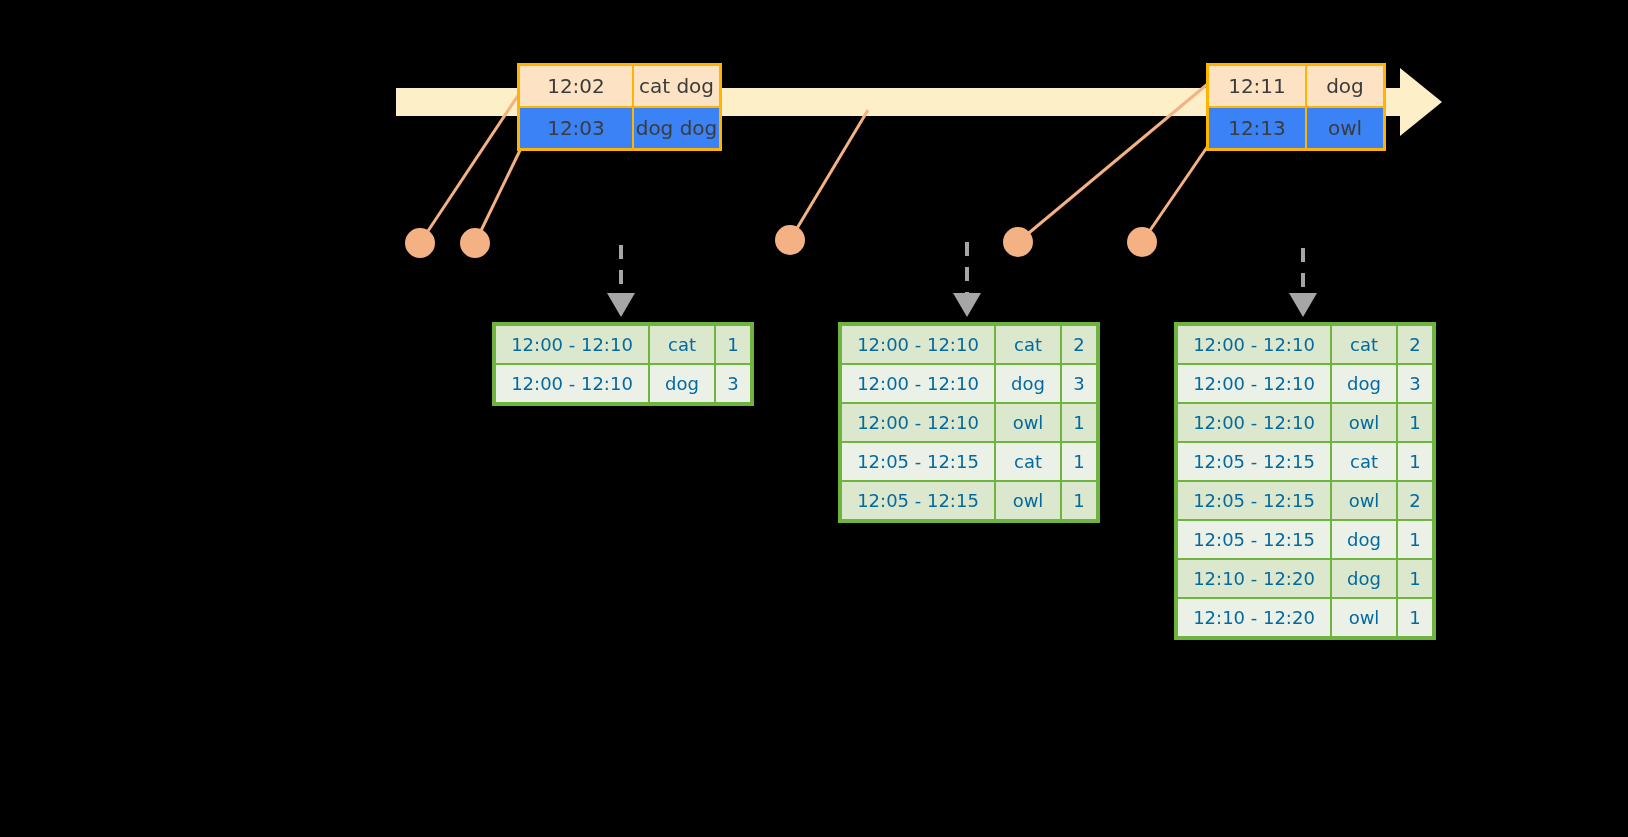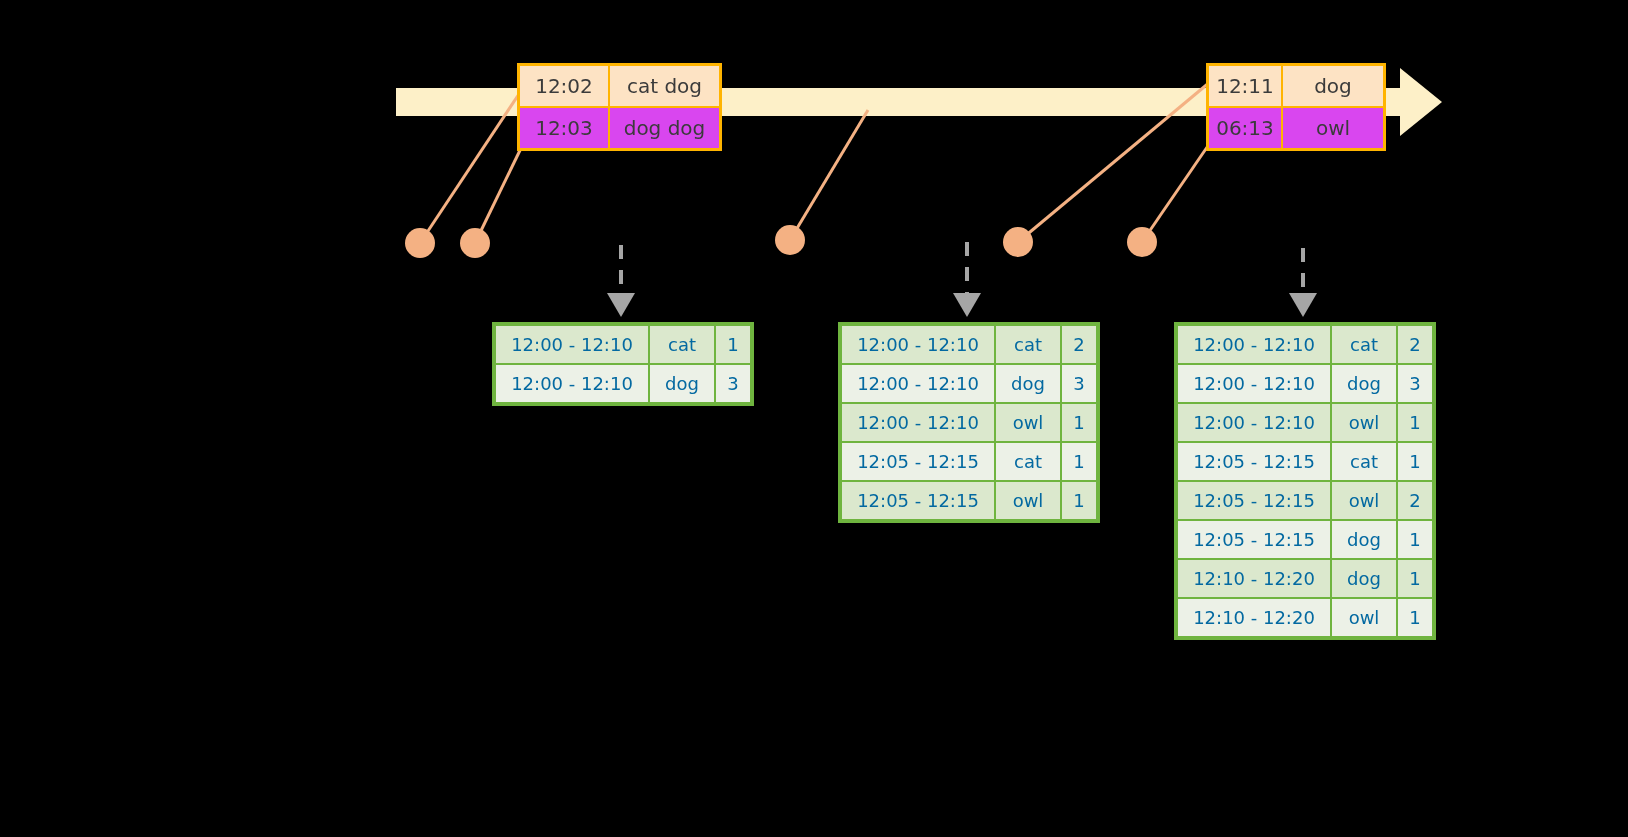--- a/index.html
+++ b/index.html
@@ -54,38 +54,38 @@
     flex-direction: column;
   }
   .evt-row {
     display: flex;
     height: 40px;
   }
   .evt-row + .evt-row {
     border-top: 2px solid #ffb400;
   }
   .evt-row.shade-dark .evt-cell { background: #fde3c4; }
-  .evt-row.shade-light .evt-cell { background: #d946ef; }
+  .evt-row.shade-light .evt-cell { background: #3b82f6; }
   .evt-cell {
     display: flex;
     align-items: center;
     justify-content: center;
     color: #3b3b3b;
     font-size: 20px;
     box-sizing: border-box;
   }
-  .evt-cell.time { width: 88px; }
+  .evt-cell.time { width: 112px; }
   .evt-cell.val  { flex: 1 1 auto; border-left: 2px solid #ffb400; }
 
   #evt-a { left: 517px; top: 63px; width: 205px; }
   #evt-b { left: 862px; top: 82px; width: 205px; }
   #evt-c { left: 1206px; top: 63px; width: 180px; }
 
   #evt-b .evt-cell.time { width: 90px; }
-  #evt-c .evt-cell.time { width: 72px; }
+  #evt-c .evt-cell.time { width: 96px; }
 
   
   .tbl {
     position: absolute;
     border: 4px solid #6fb43f;
     box-sizing: border-box;
     background: #6fb43f;
     display: flex;
     flex-direction: column;
     gap: 2px;
@@ -154,21 +154,21 @@
     </div>
   </div>
 
 
   <div class="evt" id="evt-c">
     <div class="evt-row shade-dark">
       <div class="evt-cell time">12:11</div>
       <div class="evt-cell val">dog</div>
     </div>
     <div class="evt-row shade-light">
-      <div class="evt-cell time">06:13</div>
+      <div class="evt-cell time">12:13</div>
       <div class="evt-cell val">owl</div>
     </div>
   </div>
 
   <div class="tbl" id="tbl-1">
       <div class="tbl-row shade-dark">
         <div class="tbl-cell win">12:00 - 12:10</div>
         <div class="tbl-cell key">cat</div>
         <div class="tbl-cell cnt">1</div>
       </div>

